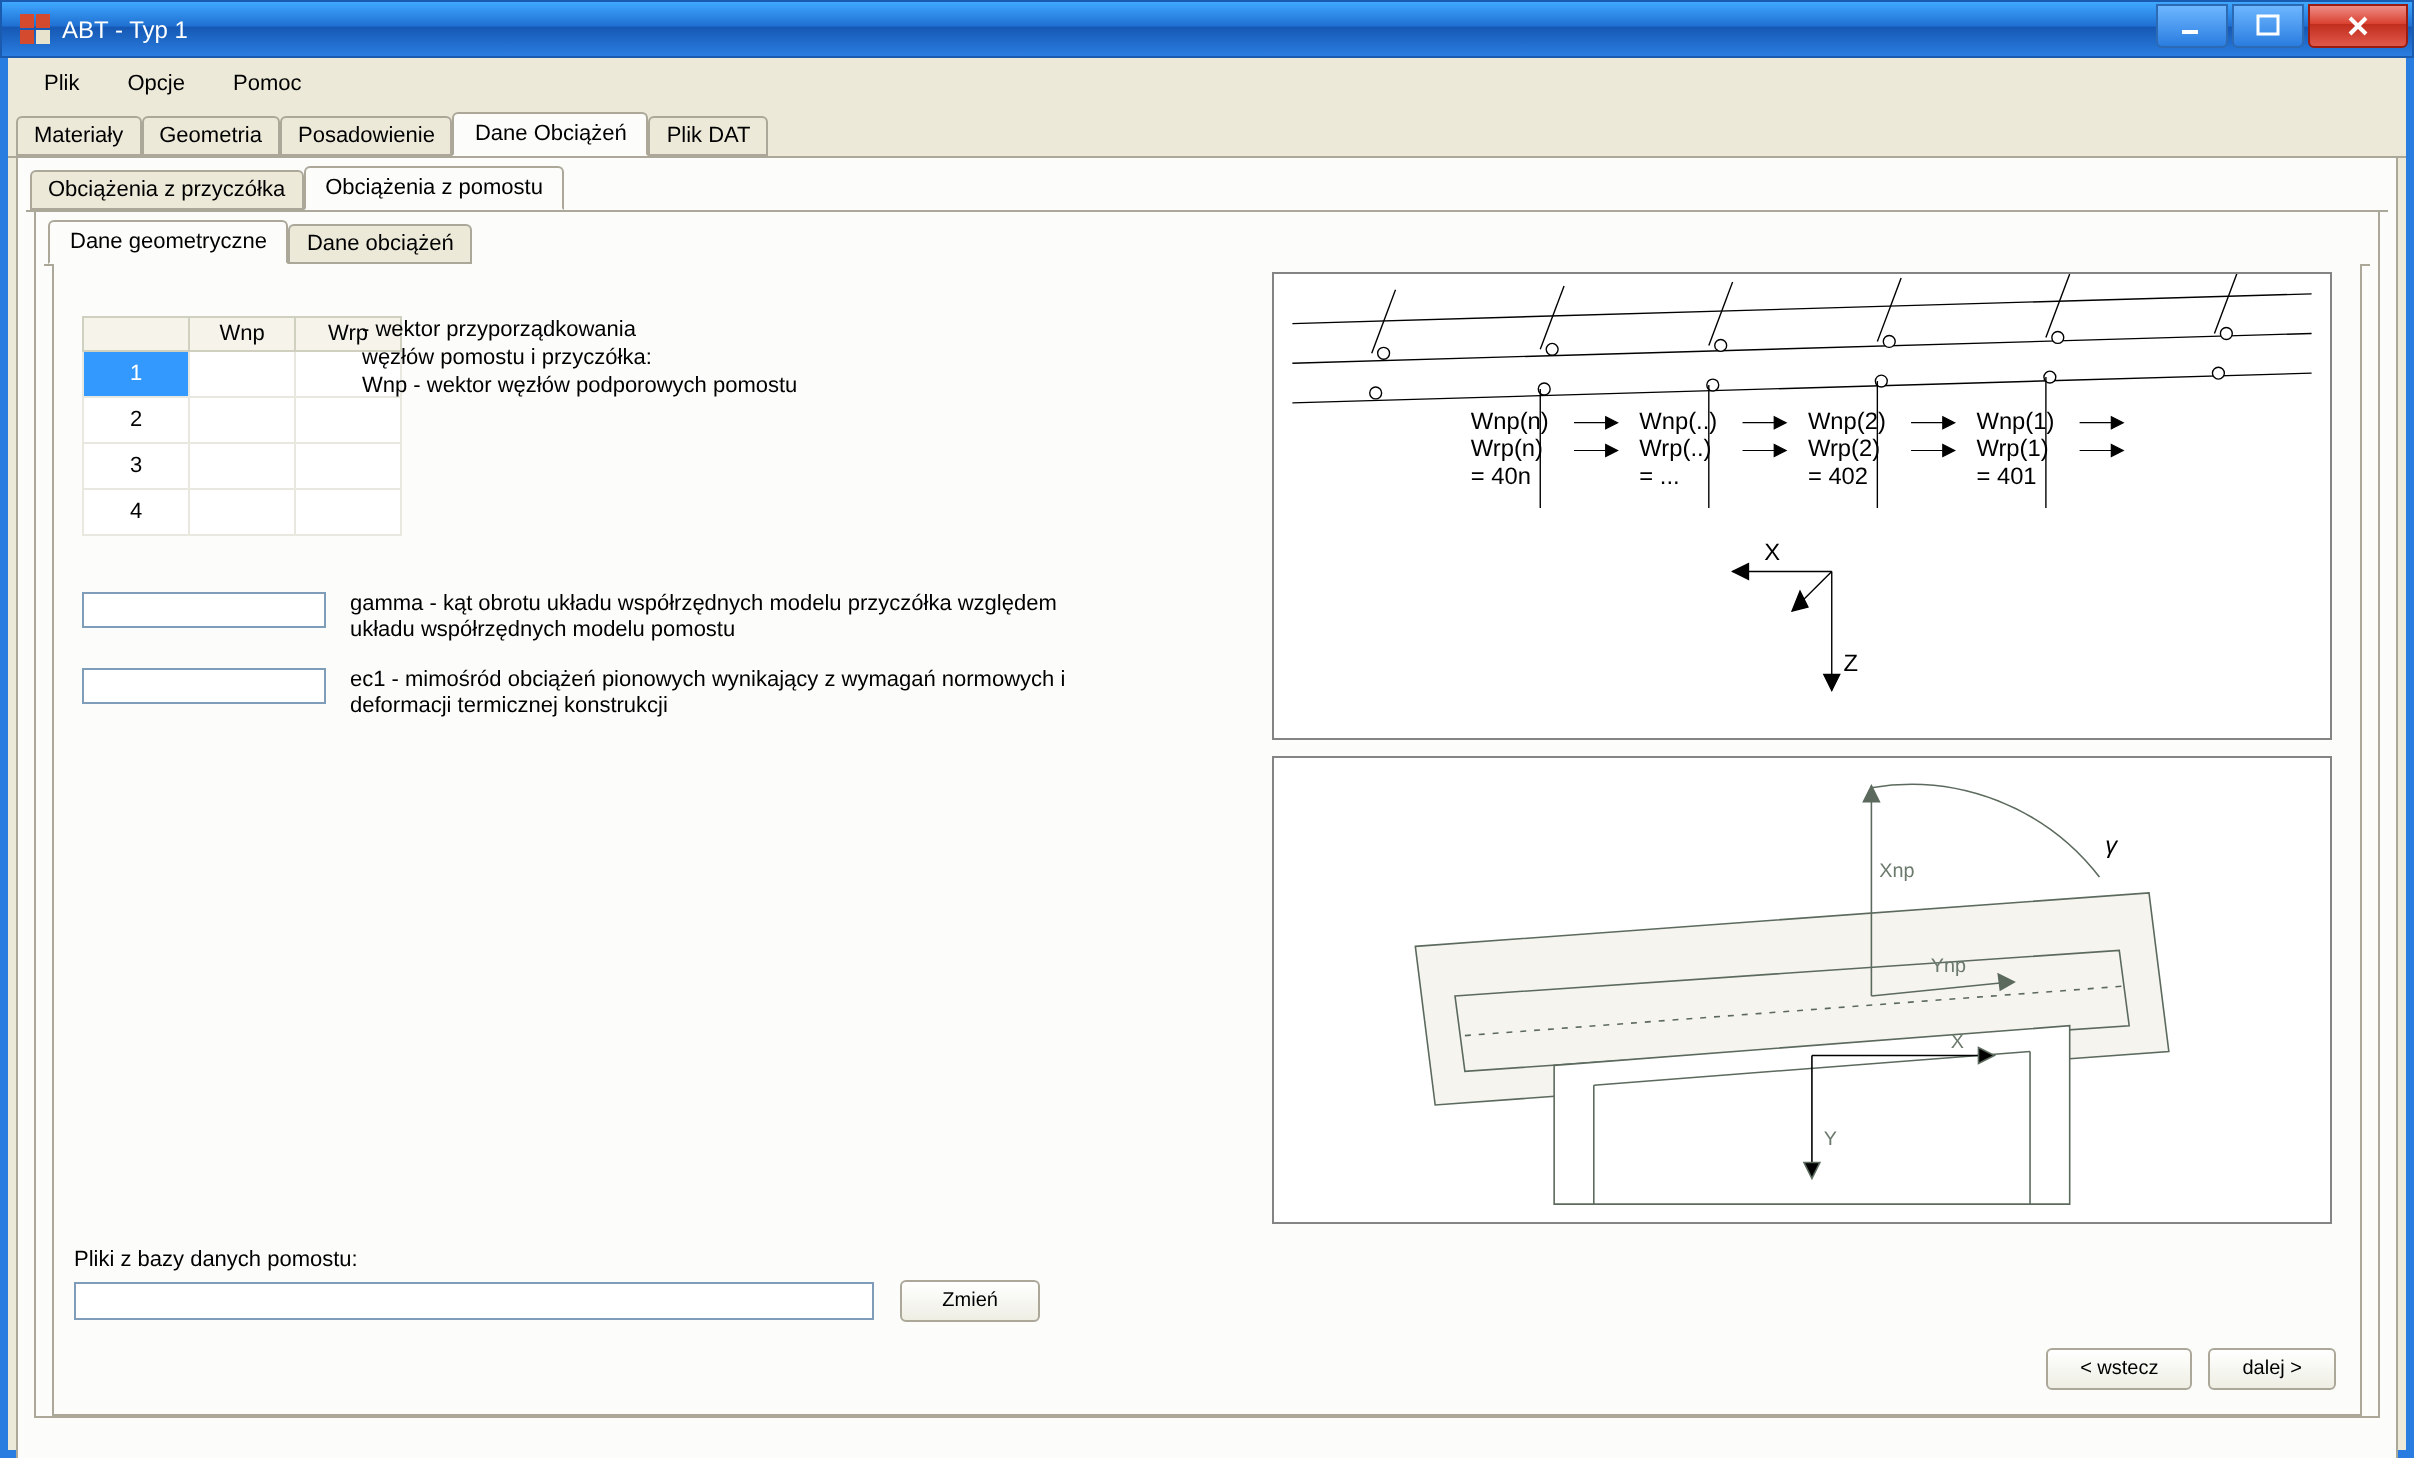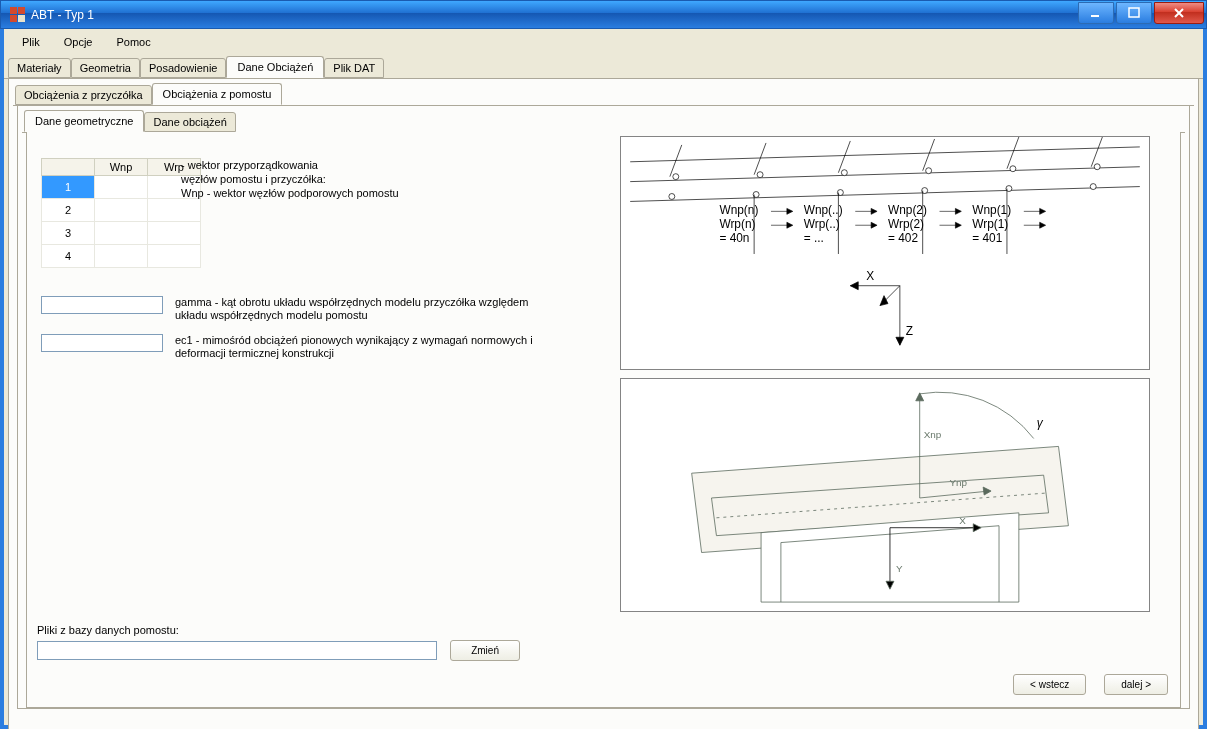--- a/index.html
+++ b/index.html
@@ -36,23 +36,23 @@
   table.wtbl td.idx{background:#fff;}
   table.wtbl td.sel{background:#3399ff;color:#fff;}
   .desc{position:absolute;font-size:11px;line-height:14px;}
   .inputrow{display:flex;align-items:flex-start;margin-top:12px;}
   .txtbox{width:122px;height:18px;border:1px solid #7f9db9;background:#fff;box-sizing:border-box;}
   .inputrow .desc2{margin-left:12px;width:360px;line-height:13px;}
   
   .bottom{position:absolute;left:10px;bottom:46px;}
   .filebox{width:400px;height:19px;border:1px solid #7f9db9;background:#fff;box-sizing:border-box;display:inline-block;vertical-align:middle;}
   .btn{display:inline-flex;align-items:center;justify-content:center;height:21px;padding:0 16px;border:1px solid #aca899;border-radius:3px;background:linear-gradient(to bottom,#ffffff,#eeeee4);font-size:10px;vertical-align:middle;}
-  .nav{position:absolute;right:12px;bottom:12px;display:flex;gap:18px;margin-left:43px;}
-  
-  .diagram{position:absolute;right:30px;border:1px solid #848484;background:#fff;box-sizing:border-box;}
+  .nav{position:absolute;right:12px;bottom:12px;display:flex;gap:8px;margin-left:43px;}
+  
+  .diagram{position:absolute;right:14px;border:1px solid #848484;background:#fff;box-sizing:border-box;}
   .diag1{top:4px;width:530px;height:234px;}
   .diag2{top:246px;width:530px;height:234px;}
   .diag1 svg,.diag2 svg{width:100%;height:100%;}
   .diaglabel{font-family:Arial,sans-serif;font-size:12px;fill:#000;}
   .diaglabelsm{font-family:Arial,sans-serif;font-size:10px;fill:#6b7a6d;}
 </style>
 </head>
 <body>
 
 <div class="window">

